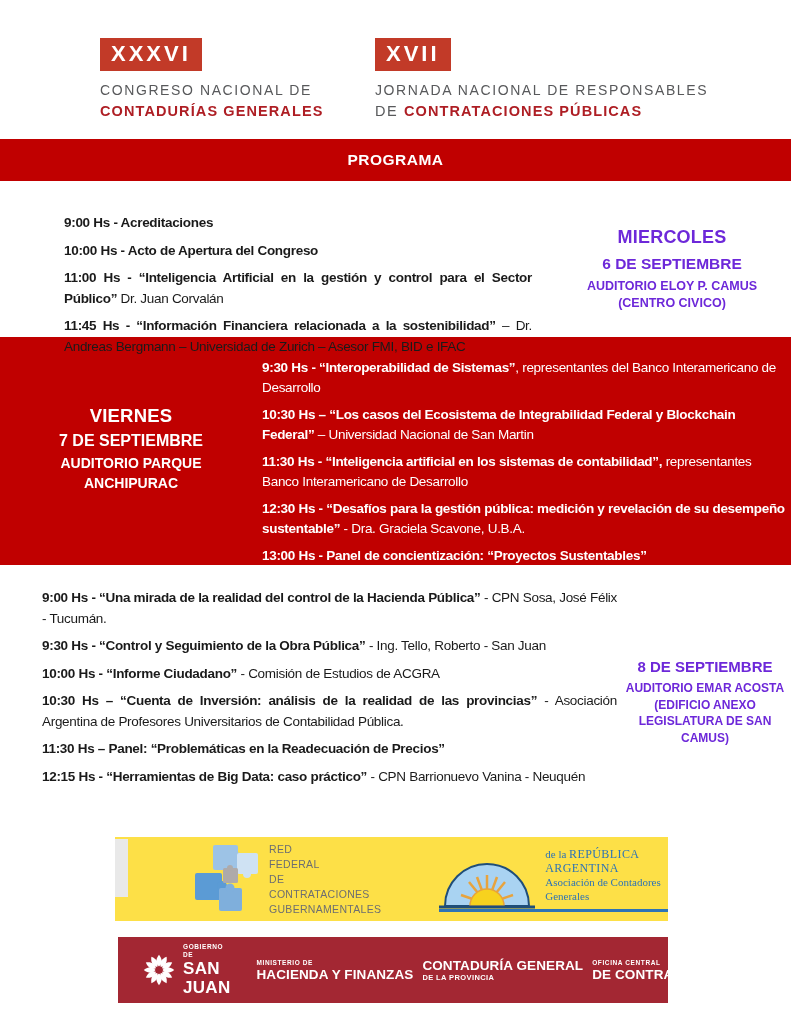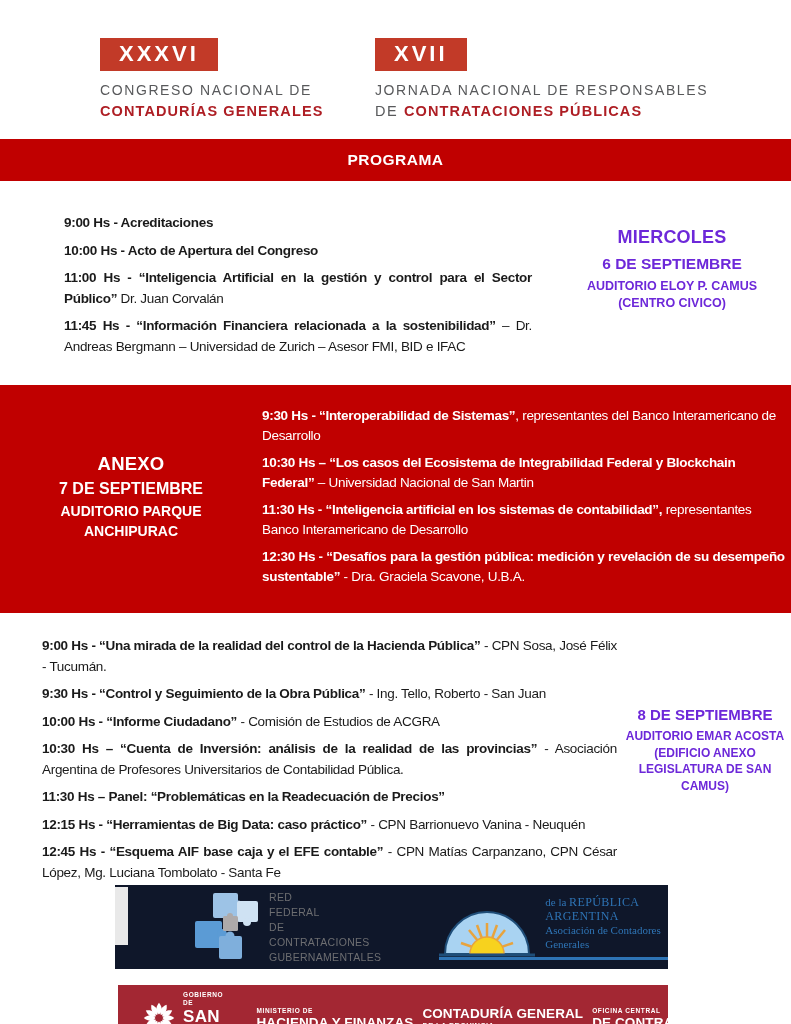--- a/index.html
+++ b/index.html
@@ -4,21 +4,21 @@
 <style>
   * { margin:0; padding:0; box-sizing:border-box; }
   body { background:#fff; font-family:"Liberation Sans", sans-serif; }
   .page { position:relative; width:791px; height:1024px; background:#fff; overflow:hidden; }
 
   
   .header { display:flex; padding-top:38px; }
   .logo-block-left  { margin-left:100px; width:275px; }
   .logo-block-right { width:360px; }
   .logo-box { display:inline-block; background:#C23A28; color:#fff; font-weight:bold;
-              font-size:22px; letter-spacing:3px; padding:3px 19px 4px; }
+              font-size:22px; letter-spacing:3px; padding:3px 11px 4px; }
   .logo-line1 { color:#58595B; font-size:14px; letter-spacing:1.6px; margin-top:9px; line-height:21px; }
   .logo-line2 { color:#AE1E24; font-weight:bold; font-size:14.5px; letter-spacing:1.1px; line-height:21px; }
   .logo-line2 .gray-prefix { color:#58595B; font-weight:normal; letter-spacing:1.6px; }
 
   
   .programa-bar { margin-top:17px; height:42px; background:#C00000; color:#fff;
                   font-weight:bold; font-size:15.5px; letter-spacing:.5px;
                   text-align:center; line-height:42px; }
 
   
@@ -26,21 +26,21 @@
            color:#1a1a1a; text-align:justify; }
   .event b { font-weight:bold; }
 
   
   .day-card { text-align:center; color:#6d28d9; font-weight:bold; }
   .day-name  { font-size:18px; margin-bottom:7px; letter-spacing:.2px; }
   .day-date  { font-size:15.5px; margin-bottom:5px; }
   .day-venue { font-size:12.5px; line-height:17px; }
 
   
-  .section-wed { display:flex; height:204px; padding-top:32px; }
+  .section-wed { display:flex; height:156px; padding-top:32px; }
   .wed-events { margin-left:64px; width:468px; }
   .section-wed .day-card { width:232px; margin-left:24px; margin-top:14px; }
 
   
   .section-thu { display:flex; height:228px; background:#C00000; color:#fff; }
   .thu-card { width:262px; padding-top:68px; }
   .thu-card .day-card { color:#fff; }
   .thu-card .day-name { font-size:18.5px; margin-bottom:5px; }
   .thu-card .day-date { font-size:16px; margin-bottom:3px; }
   .thu-card .day-venue { font-size:14px; line-height:20px; }
@@ -50,21 +50,21 @@
   
   .section-fri { display:flex; height:258px; padding-top:23px; }
   .fri-events { margin-left:42px; width:575px; }
   .section-fri .day-card { width:172px; margin-left:2px; margin-top:70px; }
   .section-fri .day-name { font-size:17.5px; }
   .section-fri .day-date { font-size:15px; }
   .section-fri .day-venue { font-size:12px; line-height:16.5px; }
 
   
   .logos-band { position:relative; margin:14px 0 0 115px; width:553px; height:84px;
-                background:#0f172a; display:flex; align-items:center; }
+                background:#fde047; display:flex; align-items:center; }
   .gray-strip { position:absolute; left:0; top:2px; width:13px; height:58px; background:#E9E9E9; }
   .puzzle-logo { margin-left:78px; width:66px; height:76px; flex:none; }
   .redfed-text { margin-left:10px; color:#6D6E71; font-size:10.5px; line-height:15px; letter-spacing:.3px; }
   .acgra-wrap { display:flex; align-items:flex-end; margin-left:58px;
                 border-bottom:3px solid #2E74B5; padding-bottom:0; }
   .acgra-logo { width:96px; height:58px; flex:none; display:block; }
   .acgra-text { margin:0 4px 6px 10px; color:#2E74B5; font-family:"Liberation Serif", serif;
                 font-size:11px; line-height:14px; }
   .acgra-text .caps { font-size:12px; letter-spacing:.4px; }
 
@@ -111,43 +111,43 @@
       <div class="day-name">MIERCOLES</div>
       <div class="day-date">6 DE SEPTIEMBRE</div>
       <div class="day-venue">AUDITORIO ELOY P. CAMUS</div>
       <div class="day-venue">(CENTRO CIVICO)</div>
     </div>
   </div>
 
   <div class="section-thu">
     <div class="thu-card">
       <div class="day-card">
-        <div class="day-name">ANEXO</div>
+        <div class="day-name">VIERNES</div>
         <div class="day-date">7 DE SEPTIEMBRE</div>
         <div class="day-venue">AUDITORIO PARQUE</div>
         <div class="day-venue">ANCHIPURAC</div>
       </div>
     </div>
     <div class="thu-events">
       <p class="event"><b>9:30 Hs - “Interoperabilidad de Sistemas”</b><span>, representantes del Banco Interamericano de Desarrollo</span></p>
       <p class="event"><b>10:30 Hs – “Los casos del Ecosistema de Integrabilidad Federal y Blockchain Federal”</b><span> – Universidad Nacional de San Martin</span></p>
       <p class="event"><b>11:30 Hs - “Inteligencia artificial en los sistemas de contabilidad”,</b><span> representantes Banco Interamericano de Desarrollo</span></p>
       <p class="event"><b>12:30 Hs - “Desafíos para la gestión pública: medición y revelación de su desempeño sustentable”</b><span> - Dra. Graciela Scavone, U.B.A.</span></p>
+      <p class="event"><b>13:00 Hs - Panel de concientización: “Proyectos Sustentables”</b><span></span></p>
     </div>
   </div>
 
   <div class="section-fri">
     <div class="fri-events">
       <p class="event"><b>9:00 Hs - “Una mirada de la realidad del control de la Hacienda Pública”</b><span> - CPN Sosa, José Félix - Tucumán.</span></p>
       <p class="event"><b>9:30 Hs - “Control y Seguimiento de la Obra Pública”</b><span> - Ing. Tello, Roberto - San Juan</span></p>
       <p class="event"><b>10:00 Hs - “Informe Ciudadano”</b><span> - Comisión de Estudios de ACGRA</span></p>
       <p class="event"><b>10:30 Hs – “Cuenta de Inversión: análisis de la realidad de las provincias”</b><span> - Asociación Argentina de Profesores Universitarios de Contabilidad Pública.</span></p>
       <p class="event"><b>11:30 Hs – Panel: “Problemáticas en la Readecuación de Precios”</b><span></span></p>
       <p class="event"><b>12:15 Hs - “Herramientas de Big Data: caso práctico”</b><span> - CPN Barrionuevo Vanina - Neuquén</span></p>
-      <p class="event"><b>12:45 Hs - “Esquema AIF base caja y el EFE contable”</b><span> - CPN Matías Carpanzano, CPN César López, Mg. Luciana Tombolato - Santa Fe</span></p>
     </div>
     <div class="day-card">
       <div class="day-date">8 DE SEPTIEMBRE</div>
       <div class="day-venue">AUDITORIO EMAR ACOSTA</div>
       <div class="day-venue">(EDIFICIO ANEXO</div>
       <div class="day-venue">LEGISLATURA DE SAN CAMUS)</div>
     </div>
   </div>
 
   <div class="logos-band">

